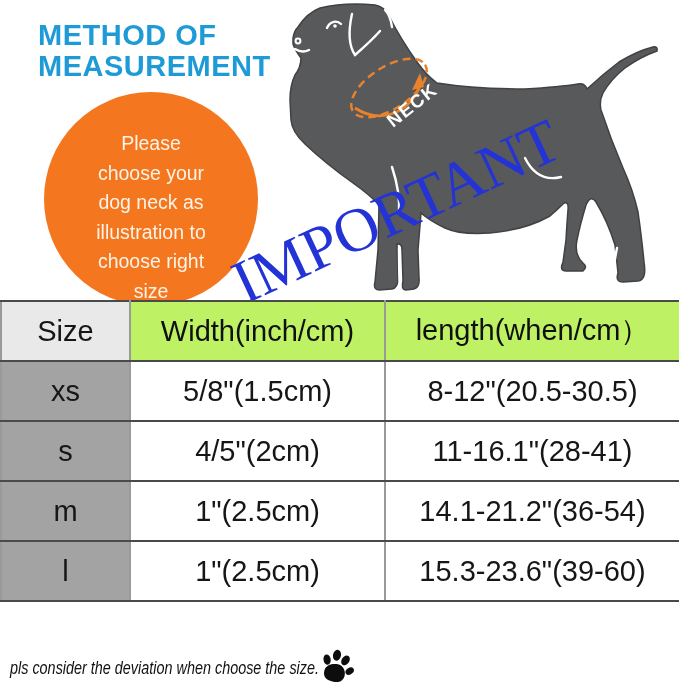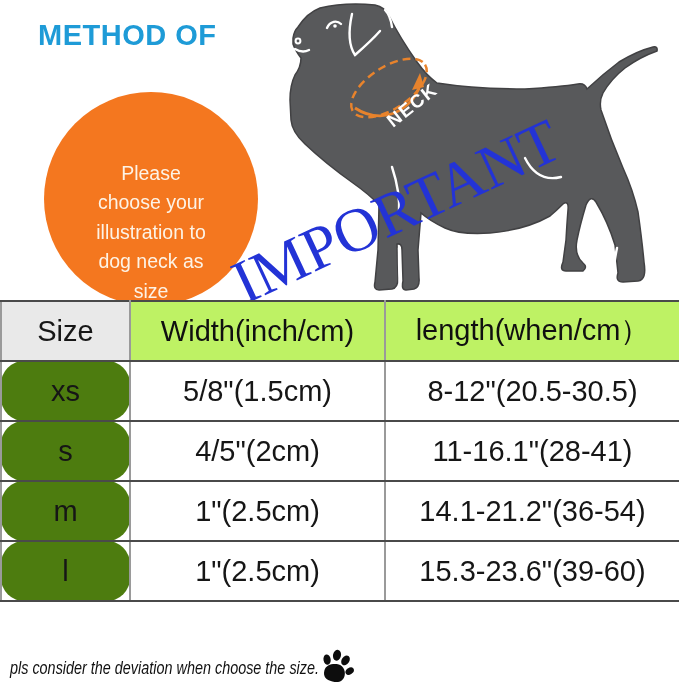--- a/index.html
+++ b/index.html
@@ -33,44 +33,46 @@
     font-size:29px;color:#161616;
   }
   .sizetable th,.sizetable td{
     height:56px;text-align:center;vertical-align:middle;font-weight:normal;
     border-top:2px solid #4a4a4a;border-bottom:2px solid #4a4a4a;
     border-left:2px solid #9a9a9a;border-right:2px solid #9a9a9a;
     overflow:hidden;white-space:nowrap;
   }
   .sizetable th.hdr-dark{background:#bef264;color:#101010;}
   .sizetable th.hdr-light{background:#e9e9e9;}
-  .sizetable td.size-col{background:#4d7c0f;border-radius:23px;}
+  .sizetable td.size-col{background:#a3a3a3;}
   .sizetable td.val-col{background:#ffffff;}
   
   .footer-note{
     position:absolute;left:10px;top:658px;
     font-style:italic;font-size:18px;color:#111;
     transform:scaleX(0.8);transform-origin:left center;white-space:nowrap;
   }
   .paw{position:absolute;left:318px;top:648px;}
 </style>
 </head>
 <body>
 
 <div id="canvas">
 
   <div class="title">
     <div>METHOD OF</div>
+    <div>MEASUREMENT</div>
   </div>
 
   <div class="bubble">
     <div>Please</div>
     <div>choose your</div>
+    <div>dog neck as</div>
     <div>illustration to</div>
-    <div>dog neck as</div>
+    <div>choose right</div>
     <div>size</div>
   </div>
 
   <div class="dog-wrap">
     <svg width="395" height="300" viewBox="0 0 395 300">
 
       <path d="M18,38 Q19,31 23,27 Q32,13 45,8 Q70,2 100,5 Q110,7 114,16
            Q125,38 142,62 Q152,76 162,83 Q200,89 250,89 Q285,87 303,84
            Q310,83 312,89 Q328,74 344,62 Q362,51 378,47 Q383,46 382,51
            Q365,57 350,68 Q336,79 328,93 Q324,101 326,110

